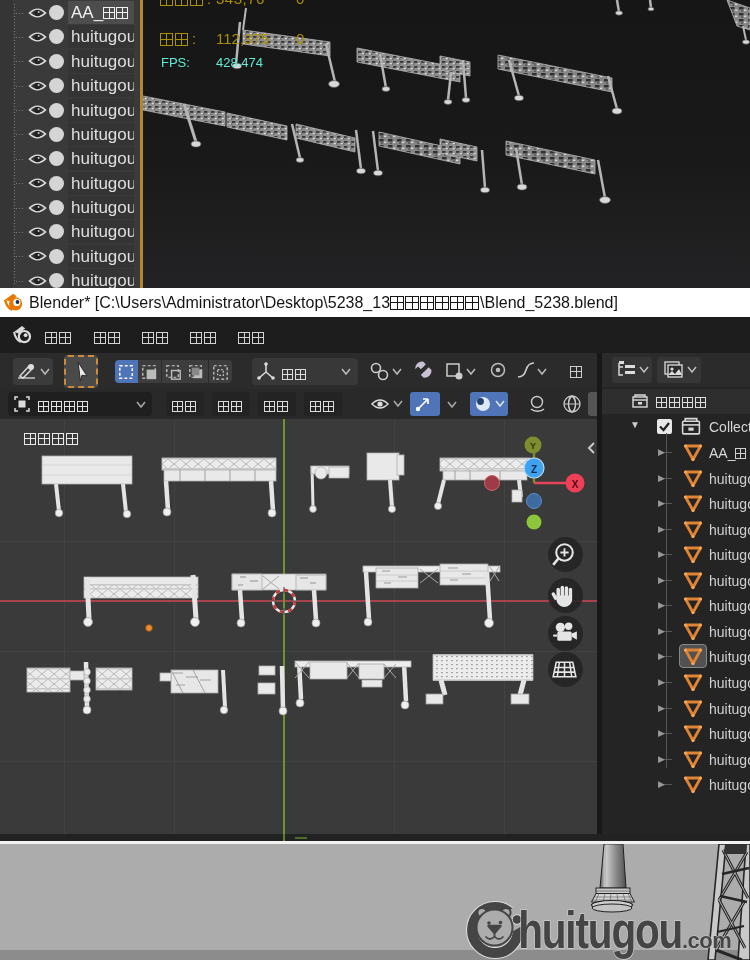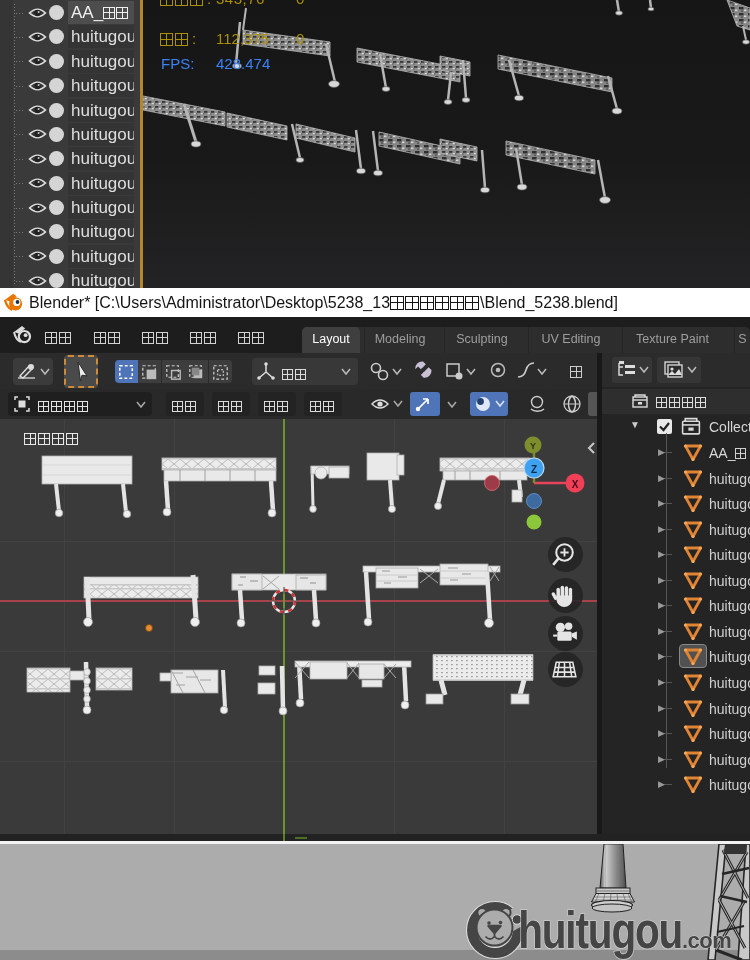--- a/index.html
+++ b/index.html
@@ -68,21 +68,21 @@
 <line x1="482" y1="150" x2="485" y2="188" stroke="#b5b5b5" stroke-width="2.5"></line>
 <ellipse cx="485" cy="190" rx="4.5" ry="2.79" fill="#d8d8d8" stroke="#555" stroke-width="0.7"></ellipse>
 <polygon points="506,141 595,160 595,174 506,155" fill="url(#spk2)" stroke="#b8b8b8" stroke-width="0.8"></polygon>
 <line x1="516" y1="148" x2="522" y2="185" stroke="#b5b5b5" stroke-width="2.5"></line>
 <ellipse cx="522" cy="187" rx="5" ry="3.1" fill="#d8d8d8" stroke="#555" stroke-width="0.7"></ellipse>
 <line x1="598" y1="160" x2="605" y2="198" stroke="#b5b5b5" stroke-width="2.5"></line>
 <ellipse cx="605" cy="200" rx="5.5" ry="3.41" fill="#d8d8d8" stroke="#555" stroke-width="0.7"></ellipse>
 </svg>
 <div class="abs" style="left:160px;top:-10px;color:#ab8f04;font-size:15px;letter-spacing:0.5px"><i class="cj" style="width:13px;height:13px;margin-right:2px"></i><i class="cj" style="width:13px;height:13px;margin-right:2px"></i><i class="cj" style="width:13px;height:13px;margin-right:2px"></i><span style="margin-left:2px">:</span><span style="position:absolute;left:56px">343,76</span><span style="position:absolute;left:136px">0</span></div>
 <div class="abs" style="left:160px;top:30px;color:#ab8f04;font-size:15px"><i class="cj" style="width:13px;height:13px;margin-right:2px"></i><i class="cj" style="width:13px;height:13px;margin-right:2px"></i><span style="margin-left:2px">:</span><span style="position:absolute;left:56px">112,375</span><span style="position:absolute;left:136px">0</span></div>
-<div class="abs" style="left:161px;top:55px;color:#3b82f6;font-size:15px">FPS:<span style="position:absolute;left:55px">428.474</span></div>
+<div class="abs" style="left:161px;top:55px;color:#5eead4;font-size:13px">FPS:<span style="position:absolute;left:55px">428.474</span></div>
 <div class="abs" style="left:0;top:0;width:140px;height:288px;background:#3a3a3a">
 <div class="abs" style="left:0;top:0;width:13px;height:288px;background:#353535"></div>
 <div class="abs" style="left:14px;top:4px;width:1px;height:282px;background:repeating-linear-gradient(#777 0 1px,transparent 1px 3px)"></div>
 <div class="abs" style="left:0;top:1.0px;width:140px;height:23px">
           <div class="abs" style="left:16px;top:50%;width:9px;height:1px;background:repeating-linear-gradient(90deg,#777 0 1px,transparent 1px 3px)"></div>
           <svg width="19" height="12" viewBox="0 0 19 12" style="position:absolute;left:28px;top:50%;margin-top:-6px">
             <path d="M1.5 6 Q9.5 -1.5 17.5 6 Q9.5 13.5 1.5 6 Z" fill="none" stroke="#ddd" stroke-width="1.6"></path>
             <circle cx="9.5" cy="6" r="3.2" fill="#222"></circle>
             <circle cx="10.6" cy="5" r="1" fill="#ccc"></circle>
           </svg>
@@ -217,29 +217,20 @@
 <circle cx="12.4" cy="11.6" r="5.6" fill="none" stroke="#dcdcdc" stroke-width="2.2"></circle>
 <circle cx="13.6" cy="10.2" r="1.9" fill="#dcdcdc"></circle>
 <path d="M2 7 L10 1 L13.2 3.6 L6.6 8.6 Z" fill="#dcdcdc"></path>
 <path d="M2 7 Q3.6 14.6 8.8 17.2" fill="none" stroke="#dcdcdc" stroke-width="2"></path>
 </svg>
 <div class="abs" style="left:45px;top:12px;color:#d2d2d2"><i class="cj" style="width:12px;height:12px;margin-right:2px"></i><i class="cj" style="width:12px;height:12px;margin-right:2px"></i></div>
 <div class="abs" style="left:94px;top:12px;color:#d2d2d2"><i class="cj" style="width:12px;height:12px;margin-right:2px"></i><i class="cj" style="width:12px;height:12px;margin-right:2px"></i></div>
 <div class="abs" style="left:142px;top:12px;color:#d2d2d2"><i class="cj" style="width:12px;height:12px;margin-right:2px"></i><i class="cj" style="width:12px;height:12px;margin-right:2px"></i></div>
 <div class="abs" style="left:190px;top:12px;color:#d2d2d2"><i class="cj" style="width:12px;height:12px;margin-right:2px"></i><i class="cj" style="width:12px;height:12px;margin-right:2px"></i></div>
 <div class="abs" style="left:238px;top:12px;color:#d2d2d2"><i class="cj" style="width:12px;height:12px;margin-right:2px"></i><i class="cj" style="width:12px;height:12px;margin-right:2px"></i></div>
-<div class="abs" style="left:298px;top:0;width:452px;height:36px;background:#1d1d1d">
-<div class="abs" style="left:4px;top:10px;width:448px;height:26px;background:#2d2d2d;border-radius:5px 5px 0 0"></div>
-<div class="abs" style="left:4px;top:10px;width:58px;height:26px;background:#3f3f3f;border-radius:5px 5px 0 0;color:#fff;font-size:12.5px;text-align:center;line-height:25px">Layout</div>
-<div class="abs" style="left:66px;top:10px;width:71px;height:26px;border-left:1px solid #252525;color:#9e9e9e;font-size:12.5px;text-align:center;line-height:25px;overflow:hidden">Modeling</div>
-<div class="abs" style="left:146px;top:10px;width:75px;height:26px;border-left:1px solid #252525;color:#9e9e9e;font-size:12.5px;text-align:center;line-height:25px;overflow:hidden">Sculpting</div>
-<div class="abs" style="left:230px;top:10px;width:85px;height:26px;border-left:1px solid #252525;color:#9e9e9e;font-size:12.5px;text-align:center;line-height:25px;overflow:hidden">UV Editing</div>
-<div class="abs" style="left:324px;top:10px;width:100px;height:26px;border-left:1px solid #252525;color:#9e9e9e;font-size:12.5px;text-align:center;line-height:25px;overflow:hidden">Texture Paint</div>
-<div class="abs" style="left:436px;top:10px;width:16px;height:26px;border-left:1px solid #252525;color:#9e9e9e;font-size:12.5px;text-align:center;line-height:25px;overflow:hidden">S</div>
-</div>
 </div>
 <div class="abs" style="left:0;top:353px;width:750px;height:36px;background:#2b2b2b">
 <div class="abs" style="left:13px;top:5px;width:40px;height:27px;background:#3b3b3b;border-radius:4px"><svg width="40" height="27" viewBox="0 0 40 27">
           <path d="M7 18 L16 8 L19 11 L10 20 Z" fill="none" stroke="#ddd" stroke-width="1.4"></path>
           <circle cx="18" cy="9" r="3" fill="#ddd"></circle>
           <path d="M5 20 L22 20" stroke="#ddd" stroke-width="1.3"></path>
           <path d="M28 11 l4 5 l4 -5" fill="none" stroke="#bbb" stroke-width="1.5"></path>
         </svg></div>
 <div class="abs" style="left:64px;top:2px;width:34px;height:33px;background:#4a4a4a;border:2px dashed #cf8a38;border-radius:4px"><svg width="30" height="29" viewBox="0 0 30 29">
           <path d="M12 5 L21 19 L16 18.2 L14.5 24 Z" fill="#ececec" stroke="#2a2a2a" stroke-width="1"></path>

